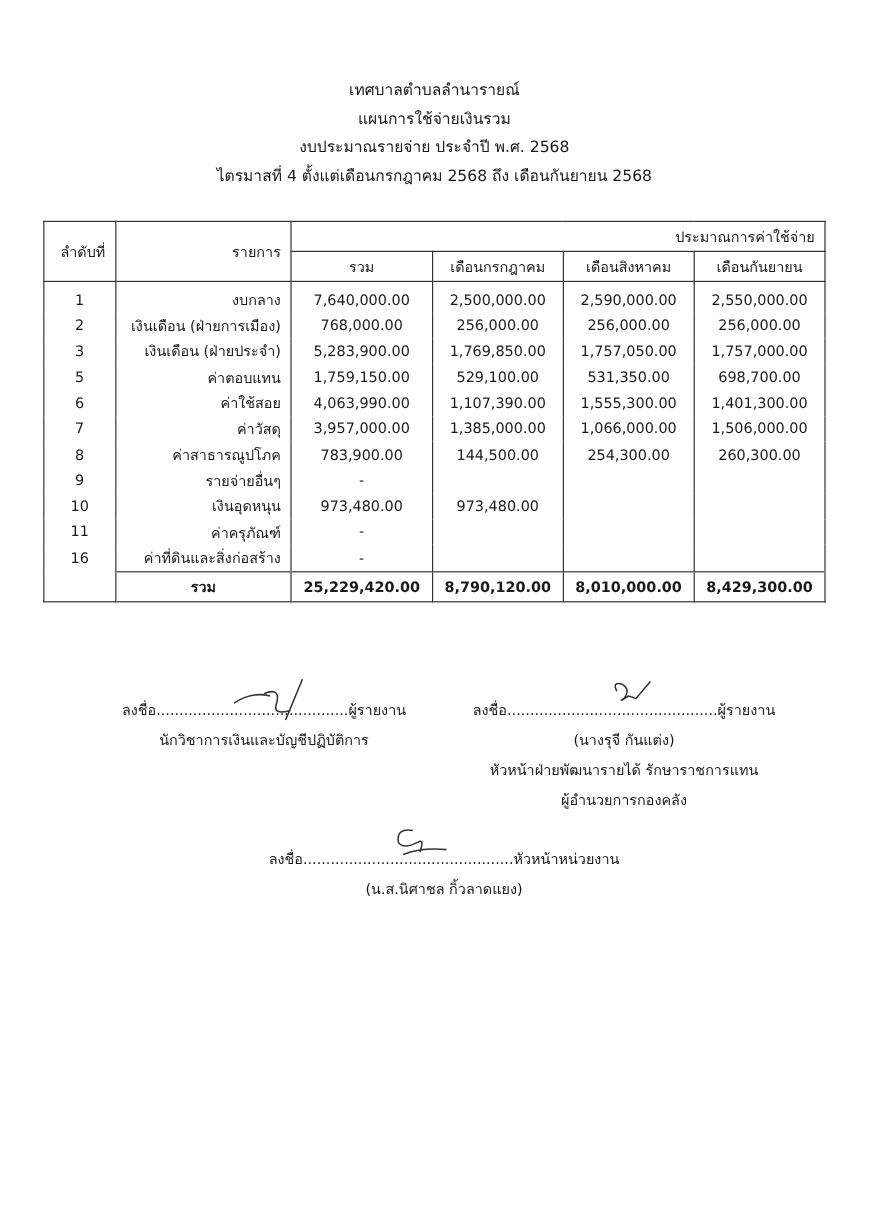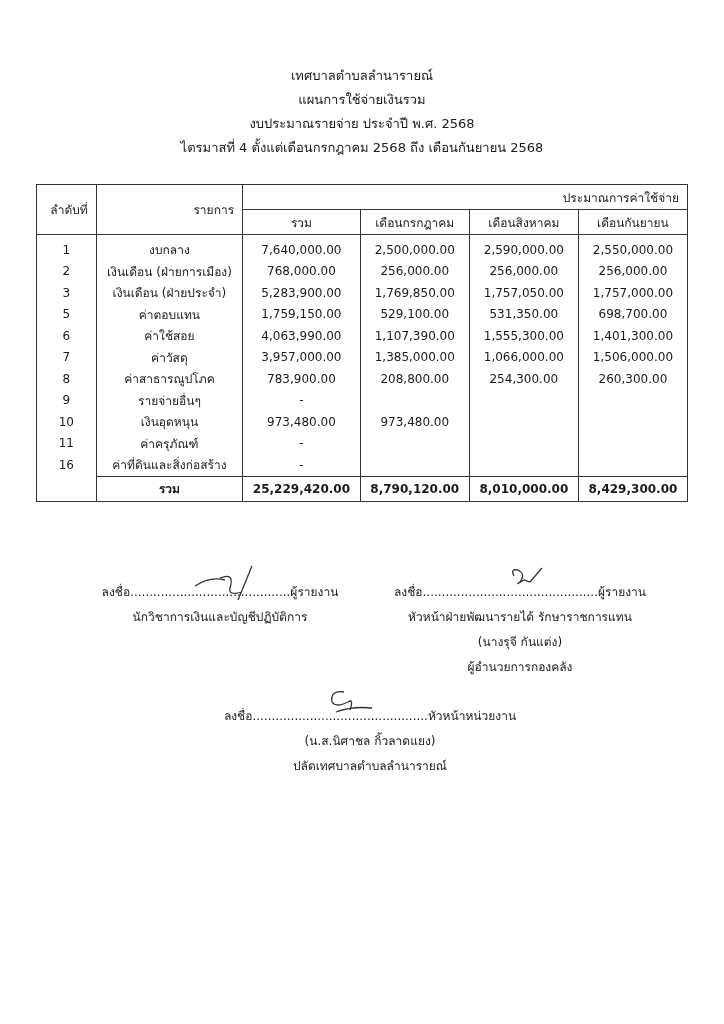--- a/index.html
+++ b/index.html
@@ -20,21 +20,21 @@
     padding: 0 8px; height: 21.5px; white-space: nowrap;
   }
   table.budget th { font-weight: normal; text-align: center; height: 24px; }
   table.budget thead tr:first-child th { border-top: 1.8px solid #333; text-align: right; }
   table.budget thead th.grp { border-bottom: 1.2px solid #333; }
   table.budget thead tr:last-child th { border-bottom: 1.8px solid #333; }
   table.budget th.rowspan { border-bottom: 1.8px solid #333; }
   table.budget tbody tr.first td { padding-top: 4px; }
   td.num { text-align: center; }
   td.idx { text-align: center; }
-  td.name { text-align: center; padding-left: 3px; }
+  td.name { text-align: right; padding-left: 3px; }
   tr.total td { border-top: 1.5px solid #333; border-bottom: 1.8px solid #333; height: 24px; font-weight: bold; }
   tr.total td.idx { border-top: none; }
   tr.total td.name { text-align: center; }
   .col-idx { width: 58px; } .col-name { width: 140px; }
   .col-total { width: 90px; } .col-m { width: 100px; }
 
   .sig { position: absolute; text-align: center; font-size: 12px; line-height: 25px; }
   .sig-line { white-space: nowrap; }
   .signature-mark { position: absolute; }
   .sig1 { left: 60px; top: 580px; width: 320px; }
@@ -119,21 +119,21 @@
         <td class="name">ค่าวัสดุ</td>
         <td class="num">3,957,000.00</td>
         <td class="num">1,385,000.00</td>
         <td class="num">1,066,000.00</td>
         <td class="num">1,506,000.00</td>
       </tr>
       <tr>
         <td class="idx">8</td>
         <td class="name">ค่าสาธารณูปโภค</td>
         <td class="num">783,900.00</td>
-        <td class="num">208,800.00</td>
+        <td class="num">144,500.00</td>
         <td class="num">254,300.00</td>
         <td class="num">260,300.00</td>
       </tr>
       <tr>
         <td class="idx">9</td>
         <td class="name">รายจ่ายอื่นๆ</td>
         <td class="num">-</td>
         <td class="num"></td>
         <td class="num"></td>
         <td class="num"></td>
@@ -179,25 +179,24 @@
   </svg>
   <div class="sig-line">ลงชื่อ..........................................ผู้รายงาน</div>
   <div class="sig-line">นักวิชาการเงินและบัญชีปฏิบัติการ</div>
 </div>
 
 <div class="sig sig2">
   <svg class="signature-mark" width="40" height="26" style="left:158px;top:-14px;">
     <path d="M6 10 Q2 2 10 4 Q18 8 12 16 Q6 20 16 14 L22 16 L34 2" stroke="#333" stroke-width="1.3" fill="none"></path>
   </svg>
   <div class="sig-line">ลงชื่อ..............................................ผู้รายงาน</div>
+  <div class="sig-line">(นางรุจี  กันแต่ง)</div>
   <div class="sig-line">หัวหน้าฝ่ายพัฒนารายได้ รักษาราชการแทน</div>
-  <div class="sig-line">(นางรุจี  กันแต่ง)</div>
   <div class="sig-line">ผู้อำนวยการกองคลัง</div>
 </div>
 
 <div class="sig sig3">
   <svg class="signature-mark" width="60" height="30" style="left:112px;top:-16px;">
     <path d="M22 4 Q8 2 10 14 Q14 20 26 14 Q32 10 28 22 M14 24 Q30 18 50 20" stroke="#333" stroke-width="1.3" fill="none"></path>
   </svg>
   <div class="sig-line">ลงชื่อ..............................................หัวหน้าหน่วยงาน</div>
   <div class="sig-line">(น.ส.นิศาชล  กิ้วลาดแยง)</div>
-  <div class="sig-line">ปลัดเทศบาลตำบลลำนารายณ์</div>
 </div>
 
 </body></html>

